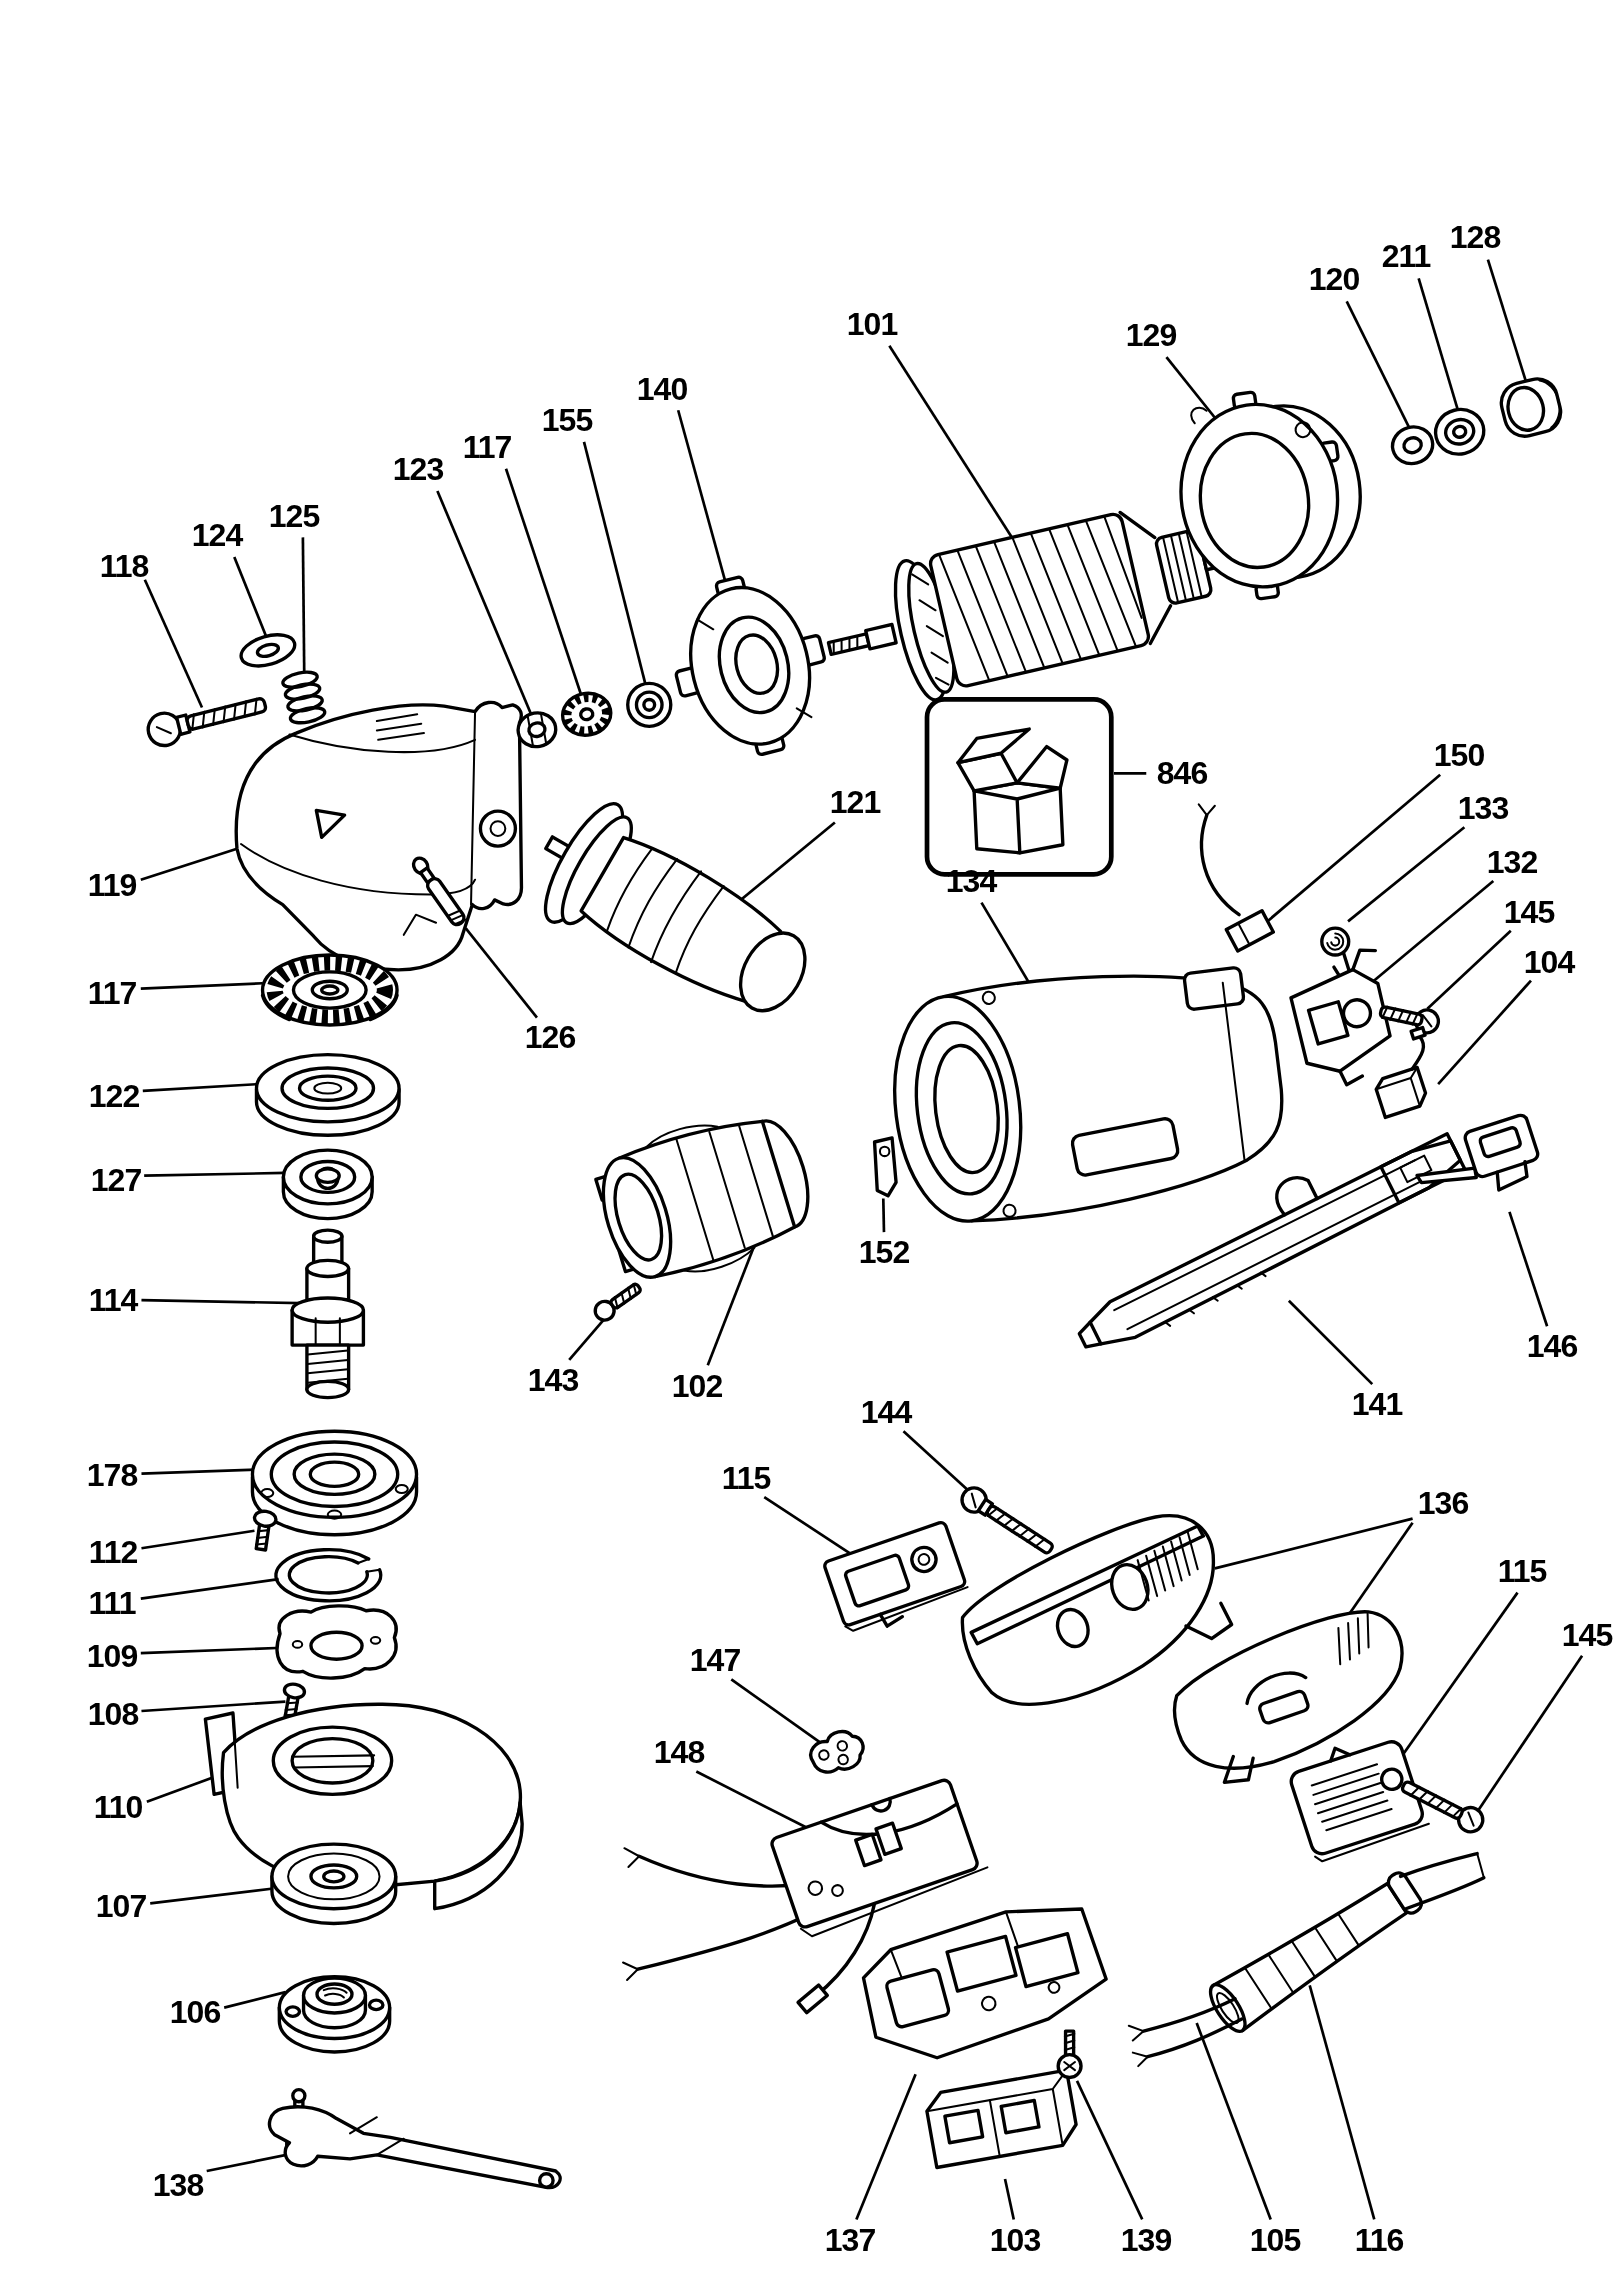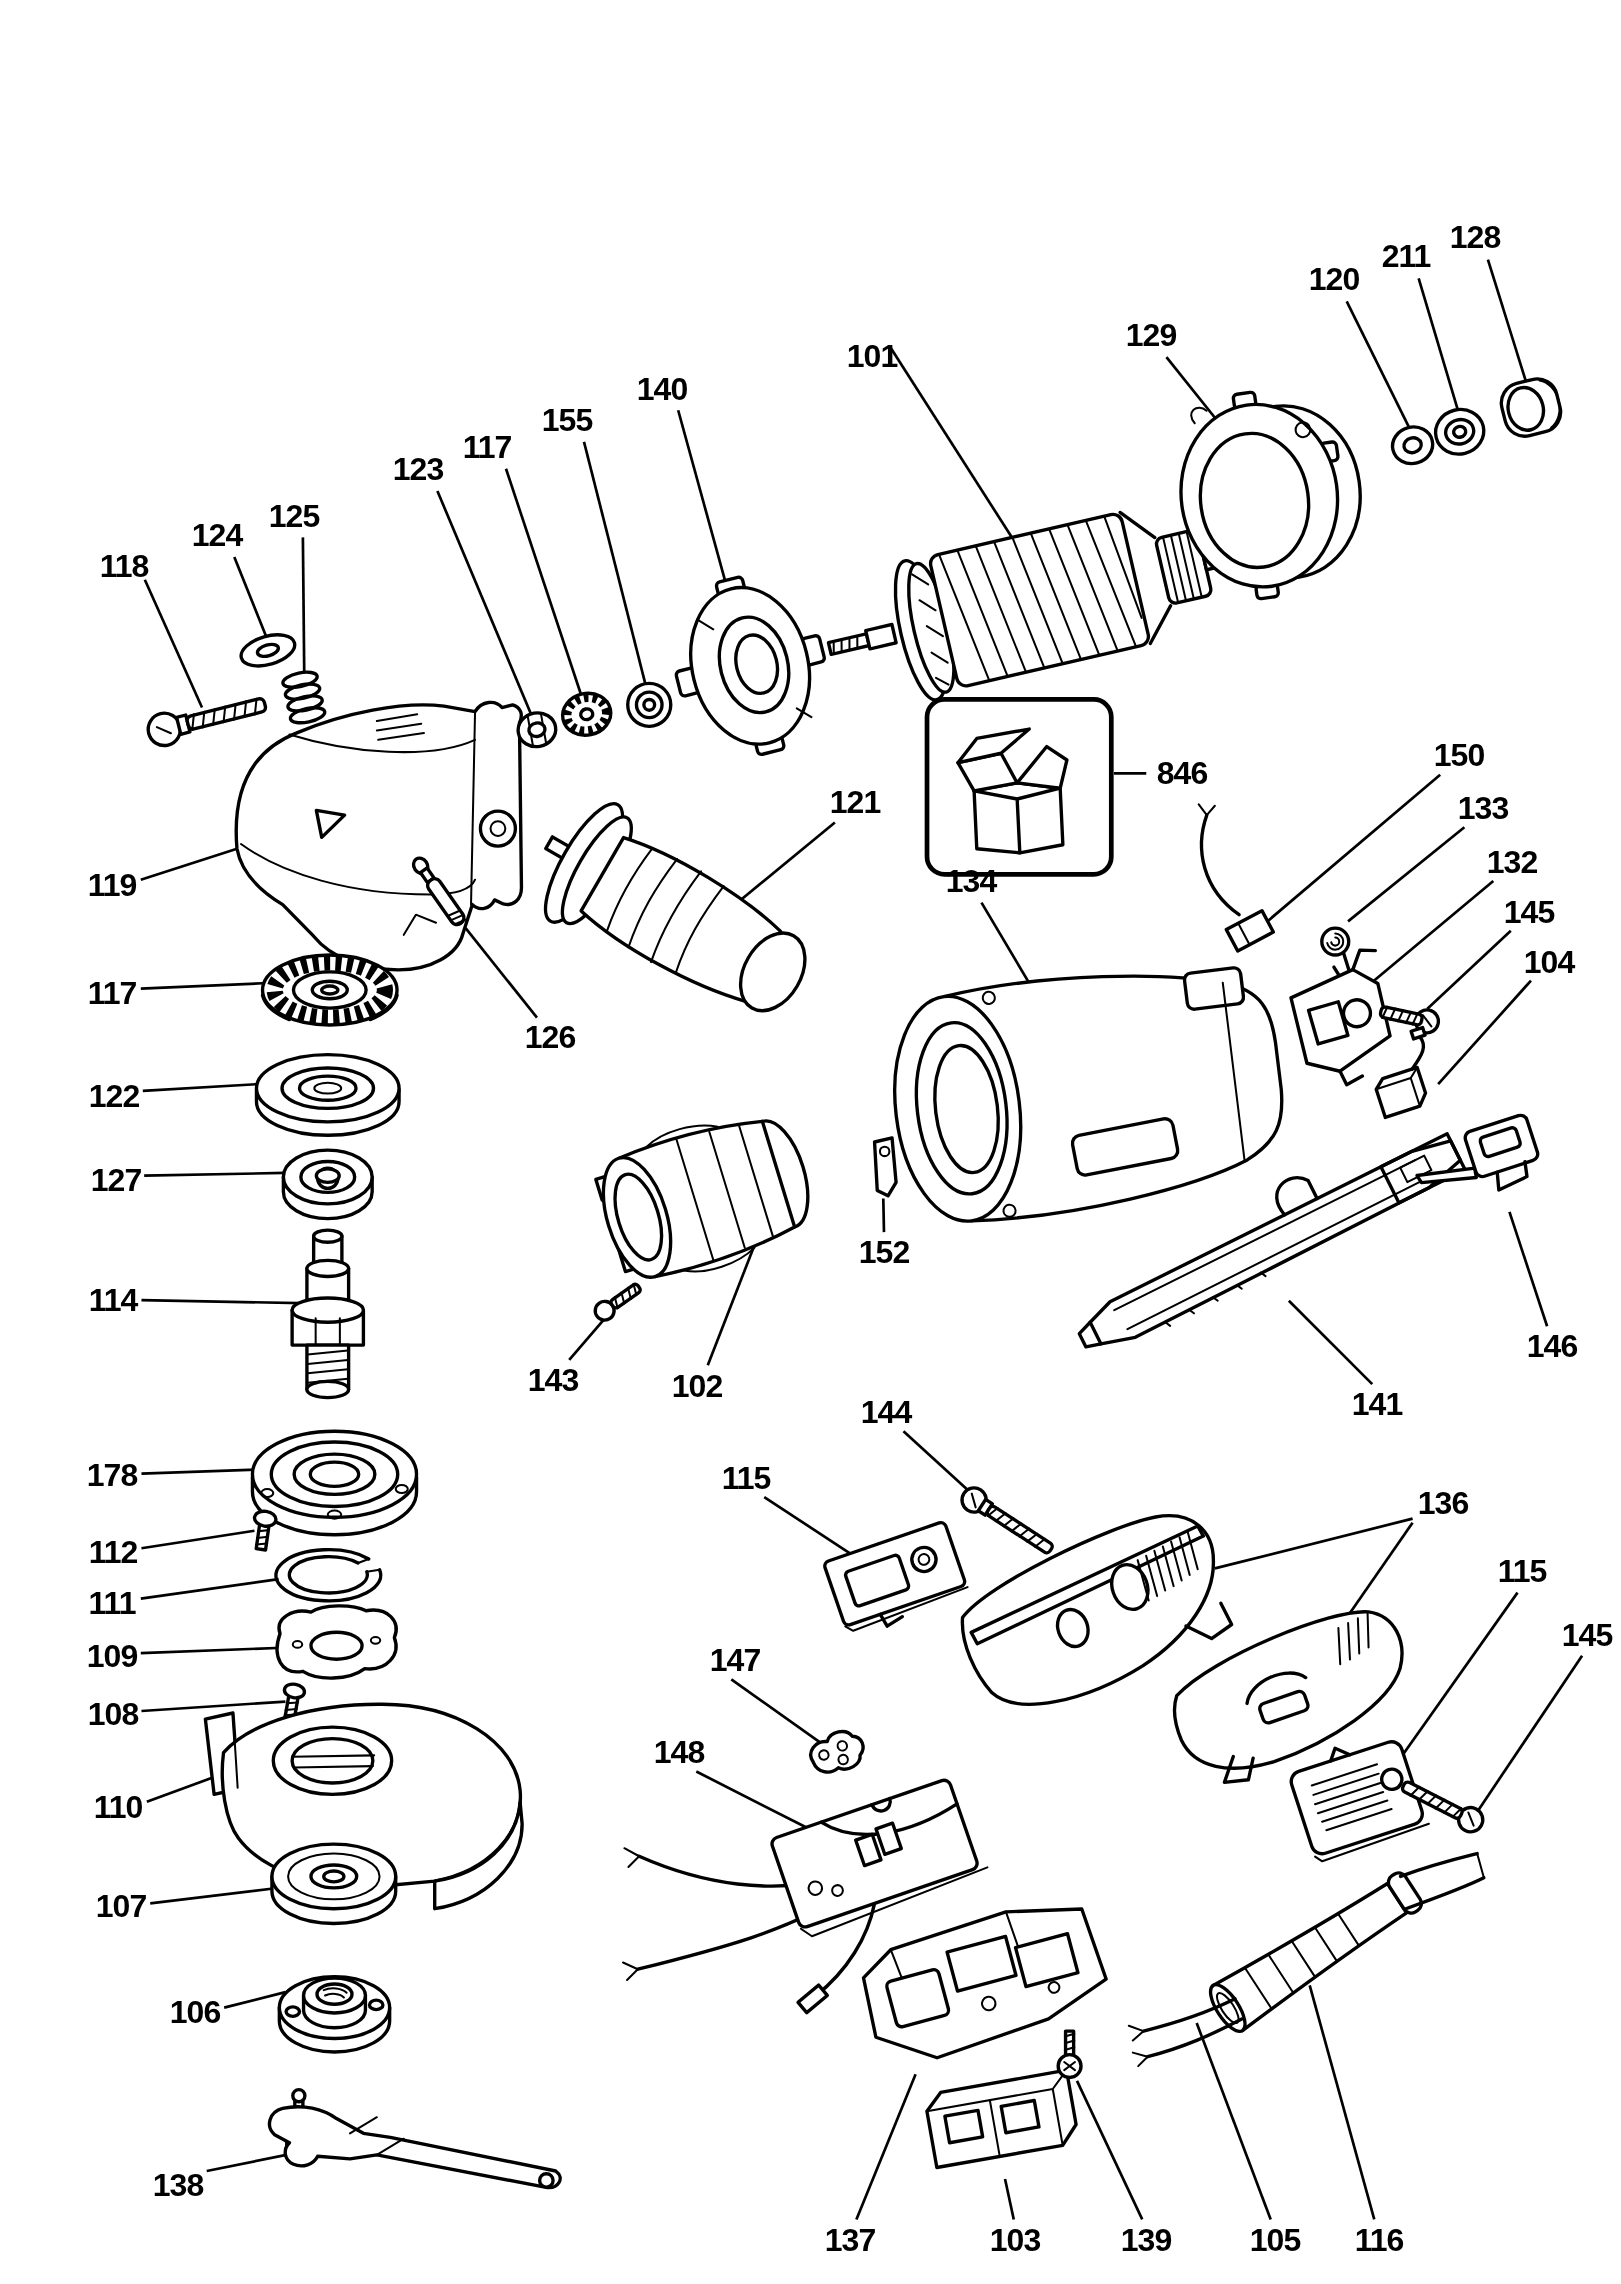--- a/index.html
+++ b/index.html
@@ -527,21 +527,21 @@
 </svg>
 
 <div id="labels">
       <div class="part-label" style="left: 124px; top: 566px;">118</div>
       <div class="part-label" style="left: 217px; top: 535px;">124</div>
       <div class="part-label" style="left: 294px; top: 516px;">125</div>
       <div class="part-label" style="left: 418px; top: 469px;">123</div>
       <div class="part-label" style="left: 487px; top: 447px;">117</div>
       <div class="part-label" style="left: 567px; top: 420px;">155</div>
       <div class="part-label" style="left: 662px; top: 389px;">140</div>
-      <div class="part-label" style="left: 872px; top: 324px; margin-top: 32px;">101</div>
+      <div class="part-label" style="left: 872px; top: 324px;">101</div>
       <div class="part-label" style="left: 1151px; top: 335px;">129</div>
       <div class="part-label" style="left: 1334px; top: 279px;">120</div>
       <div class="part-label" style="left: 1406px; top: 256px;">211</div>
       <div class="part-label" style="left: 1475px; top: 237px;">128</div>
       <div class="part-label" style="left: 1182px; top: 773px;">846</div>
       <div class="part-label" style="left: 1459px; top: 755px;">150</div>
       <div class="part-label" style="left: 1483px; top: 808px;">133</div>
       <div class="part-label" style="left: 1512px; top: 862px;">132</div>
       <div class="part-label" style="left: 1529px; top: 912px;">145</div>
       <div class="part-label" style="left: 1549px; top: 962px;">104</div>
@@ -565,21 +565,21 @@
       <div class="part-label" style="left: 1587px; top: 1635px;">145</div>
       <div class="part-label" style="left: 112px; top: 1475px;">178</div>
       <div class="part-label" style="left: 113px; top: 1552px;">112</div>
       <div class="part-label" style="left: 112px; top: 1603px;">111</div>
       <div class="part-label" style="left: 112px; top: 1656px;">109</div>
       <div class="part-label" style="left: 113px; top: 1714px;">108</div>
       <div class="part-label" style="left: 118px; top: 1807px;">110</div>
       <div class="part-label" style="left: 121px; top: 1906px;">107</div>
       <div class="part-label" style="left: 195px; top: 2012px;">106</div>
       <div class="part-label" style="left: 178px; top: 2176px; margin-top: 9px;">138</div>
-      <div class="part-label" style="left: 715px; top: 1660px; margin-left: 20px;">147</div>
+      <div class="part-label" style="left: 715px; top: 1660px;">147</div>
       <div class="part-label" style="left: 679px; top: 1752px;">148</div>
       <div class="part-label" style="left: 850px; top: 2240px;">137</div>
       <div class="part-label" style="left: 1015px; top: 2240px;">103</div>
       <div class="part-label" style="left: 1146px; top: 2240px;">139</div>
       <div class="part-label" style="left: 1275px; top: 2240px;">105</div>
       <div class="part-label" style="left: 1379px; top: 2240px;">116</div>
     </div>
 
 </div>
 

